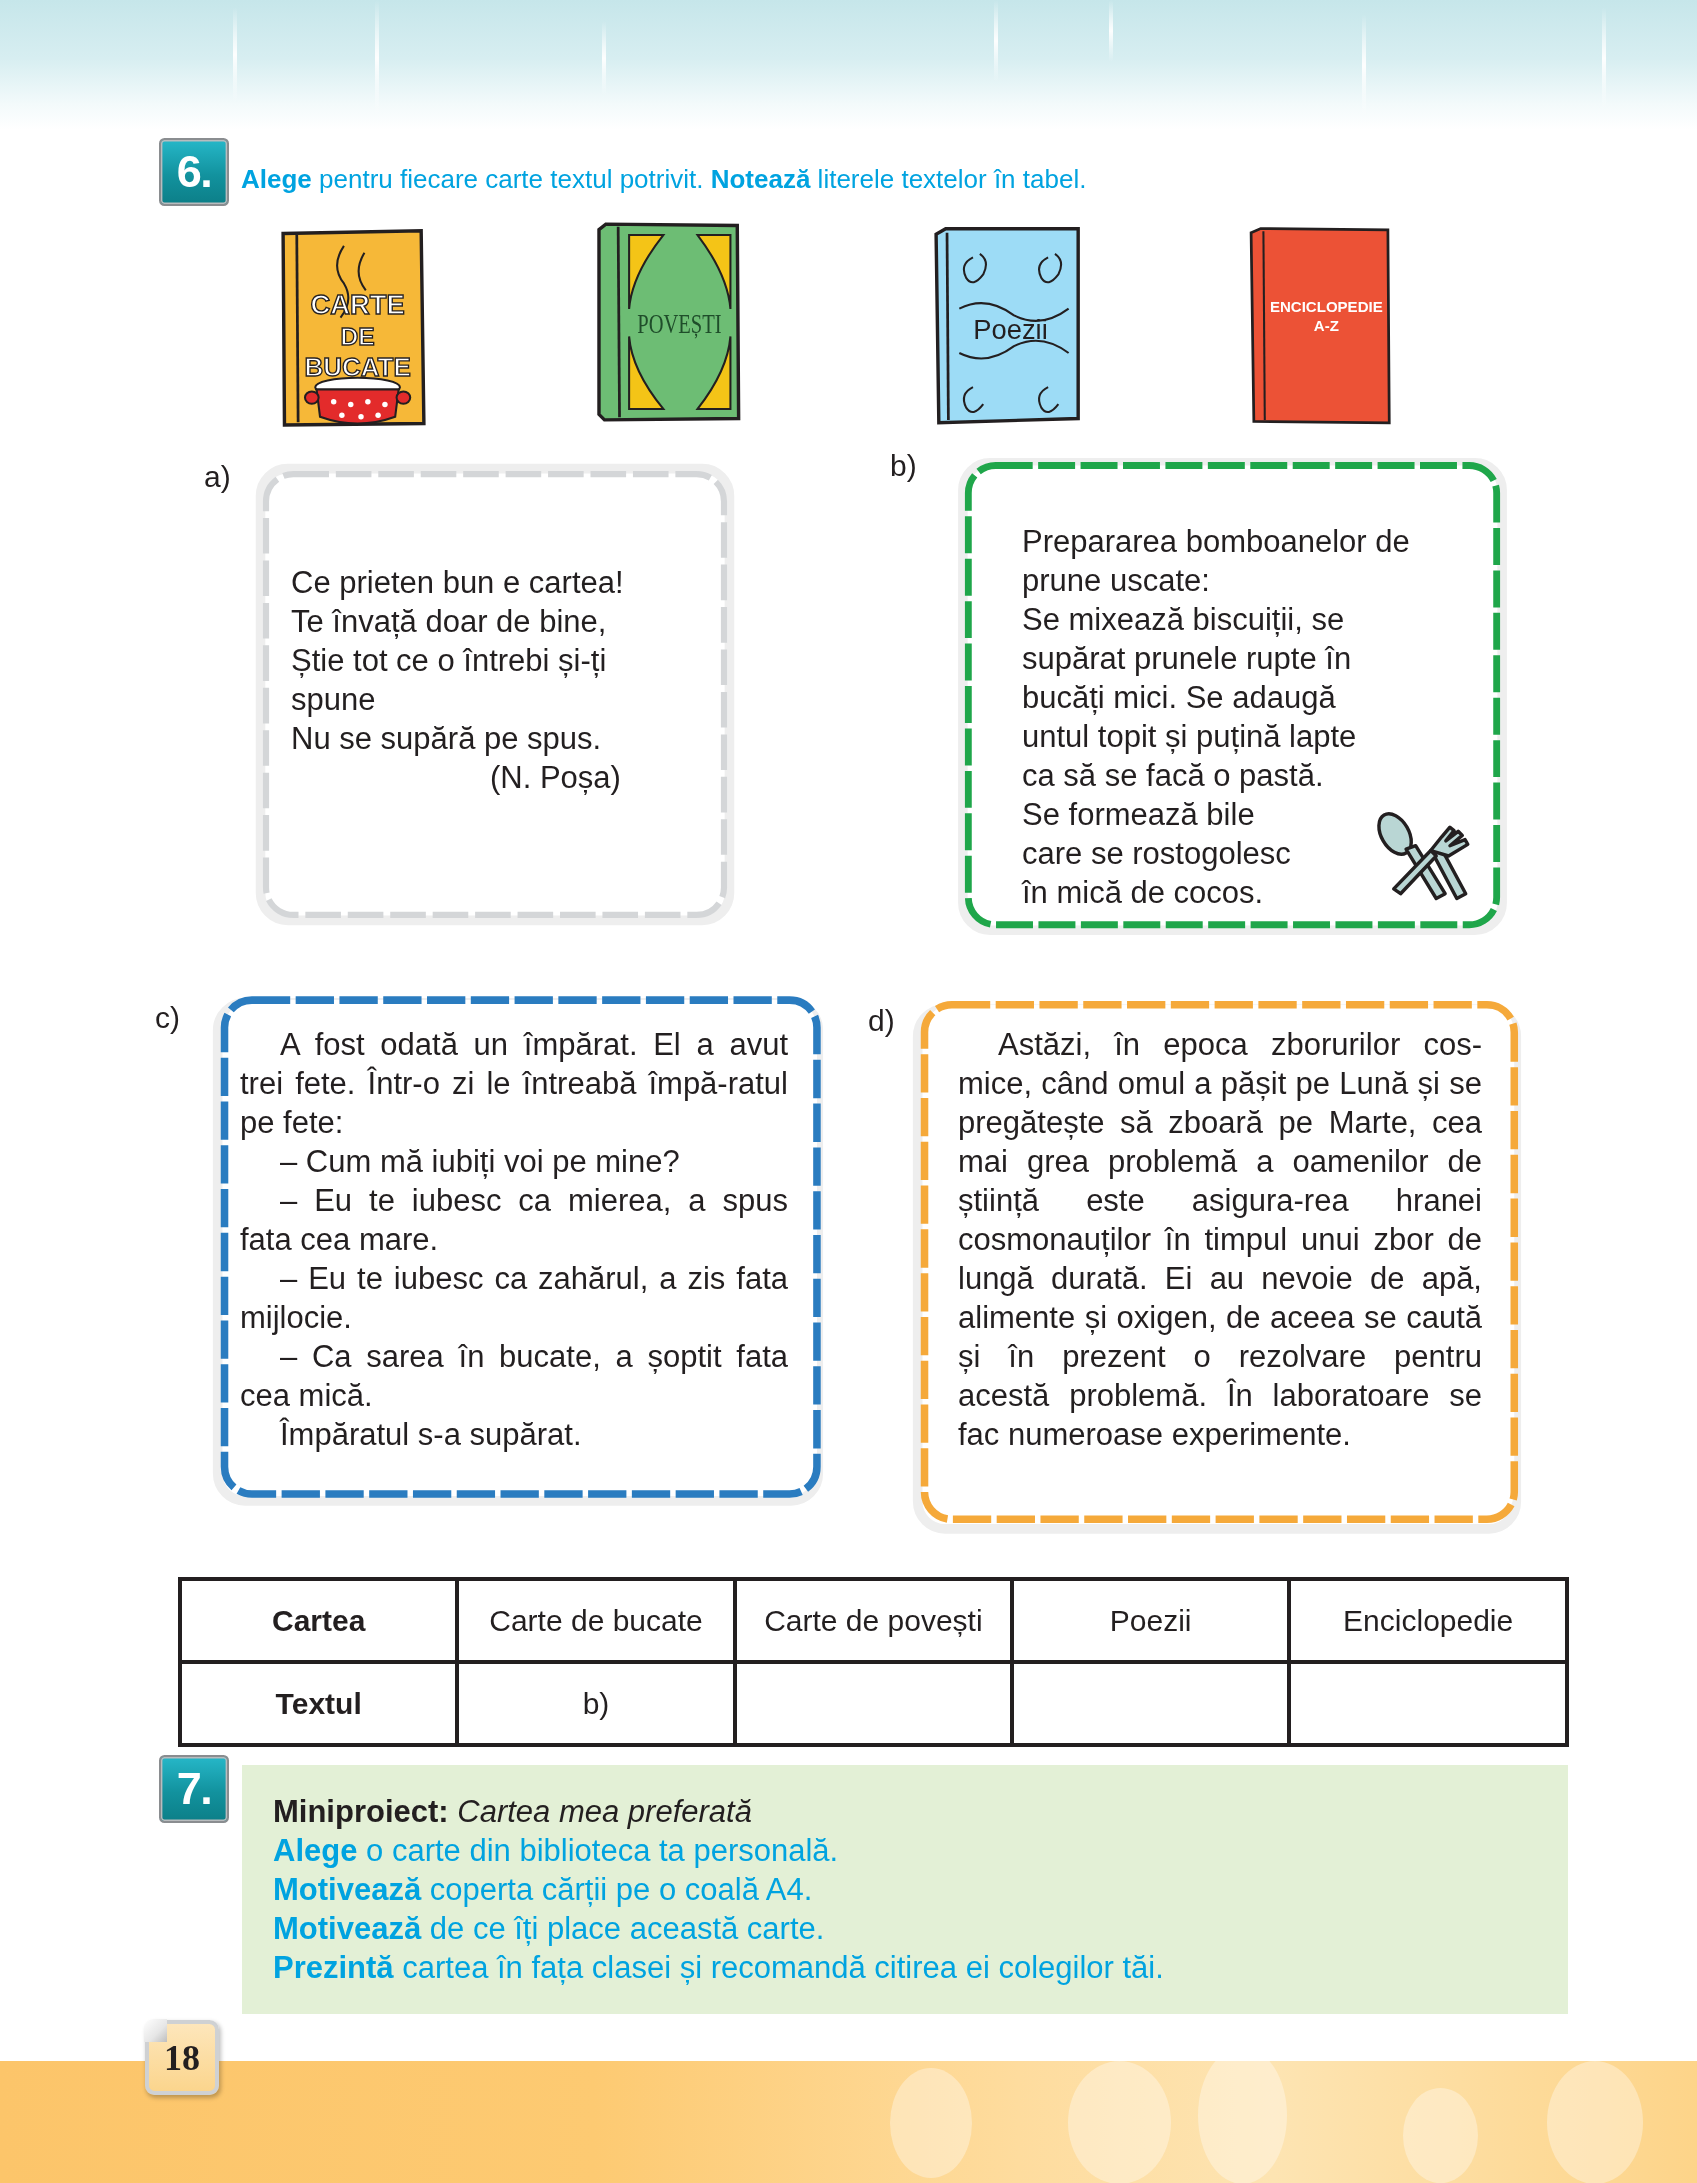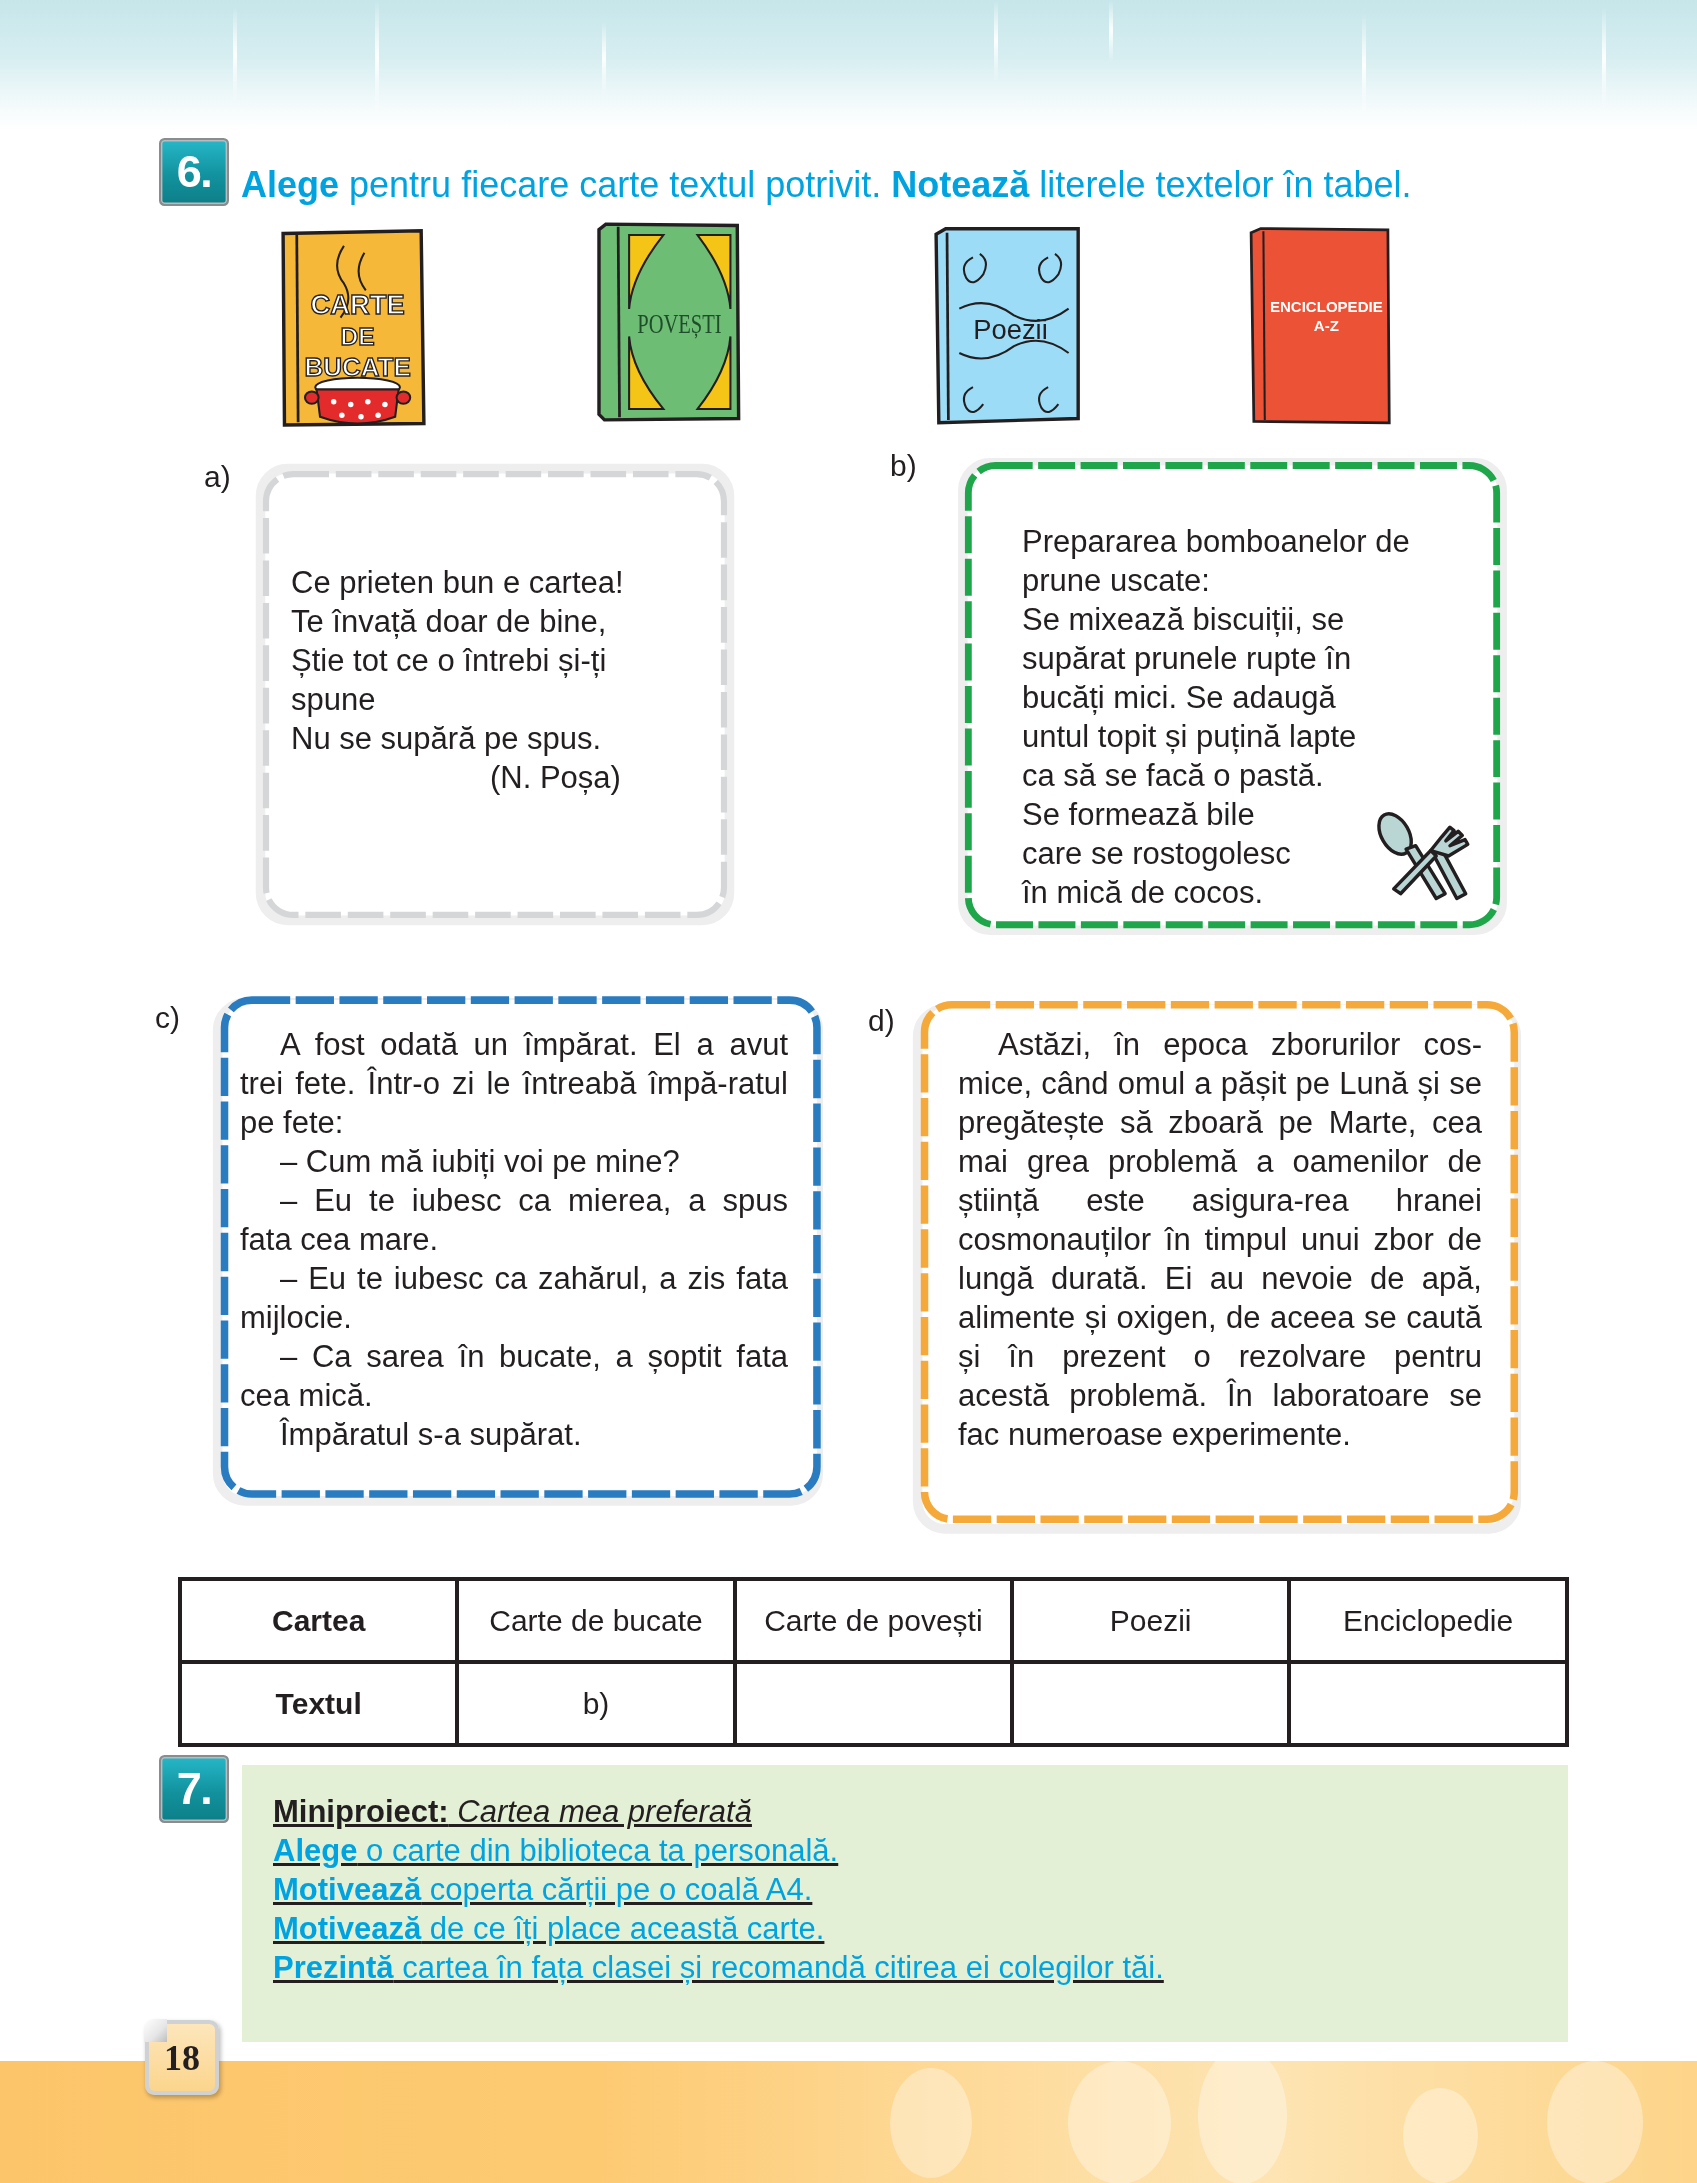--- a/index.html
+++ b/index.html
@@ -31,21 +31,21 @@
     position: absolute; width: 70px; height: 68px; border-radius: 5.5px;
     background: linear-gradient(180deg, #26b7c8 0%, #12929e 55%, #0c7f88 100%);
     border: 2.7px solid #8a8d90;
     box-shadow: inset 0 0 0 1.4px #b9bcbe;
     color: #ffffff; font-weight: bold; font-size: 45px;
     display: flex; align-items: center; justify-content: center;
     letter-spacing: -1.4px;
   }
   .instruction {
     position: absolute; left: 241px; top: 164px;
-    font-size: 36px; color: #00a3e0;
+    font-size: 26px; color: #00a3e0;
   }
   .instruction b { font-weight: bold; }
   .book { position: absolute; }
   .label {
     position: absolute; font-size: 30px; color: #231f20;
   }
   .scallop { position: absolute; }
   .scallop svg { position: absolute; left: 0; top: 0; }
   .box-text {
     position: absolute; font-size: 31px; line-height: 39px; color: #231f20;
@@ -58,24 +58,23 @@
     position: absolute; left: 178px; top: 1577px; width: 1391px; height: 166px;
     border-collapse: collapse;
   }
   .table td {
     border: 4.1px solid #231f20; width: 278px; height: 83px;
     text-align: center; vertical-align: middle; font-size: 30px;
   }
   .table td.head { font-weight: bold; }
   .table td.it { }
   .project {
-    position: absolute; left: 242px; top: 1765px; width: 1326px; height: 277px;
+    position: absolute; left: 242px; top: 1765px; width: 1326px; height: 249px;
     background: #e3f0d6;
     padding: 27px 0 0 31px;
-    text-decoration: underline;
   }
   .project .line { font-size: 31px; line-height: 39px; color: #00a3e0; }
   .project .title { color: #231f20; }
   .project b { font-weight: bold; }
   .project i { font-style: italic; }
   .page-num {
     position: absolute; left: 145px; top: 2020px; width: 74px; height: 75px;
     border-radius: 9.6px;
     background: linear-gradient(180deg, #fde6bb 0%, #fbd58d 100%);
     border: 4.8px solid #cfd1d3;

